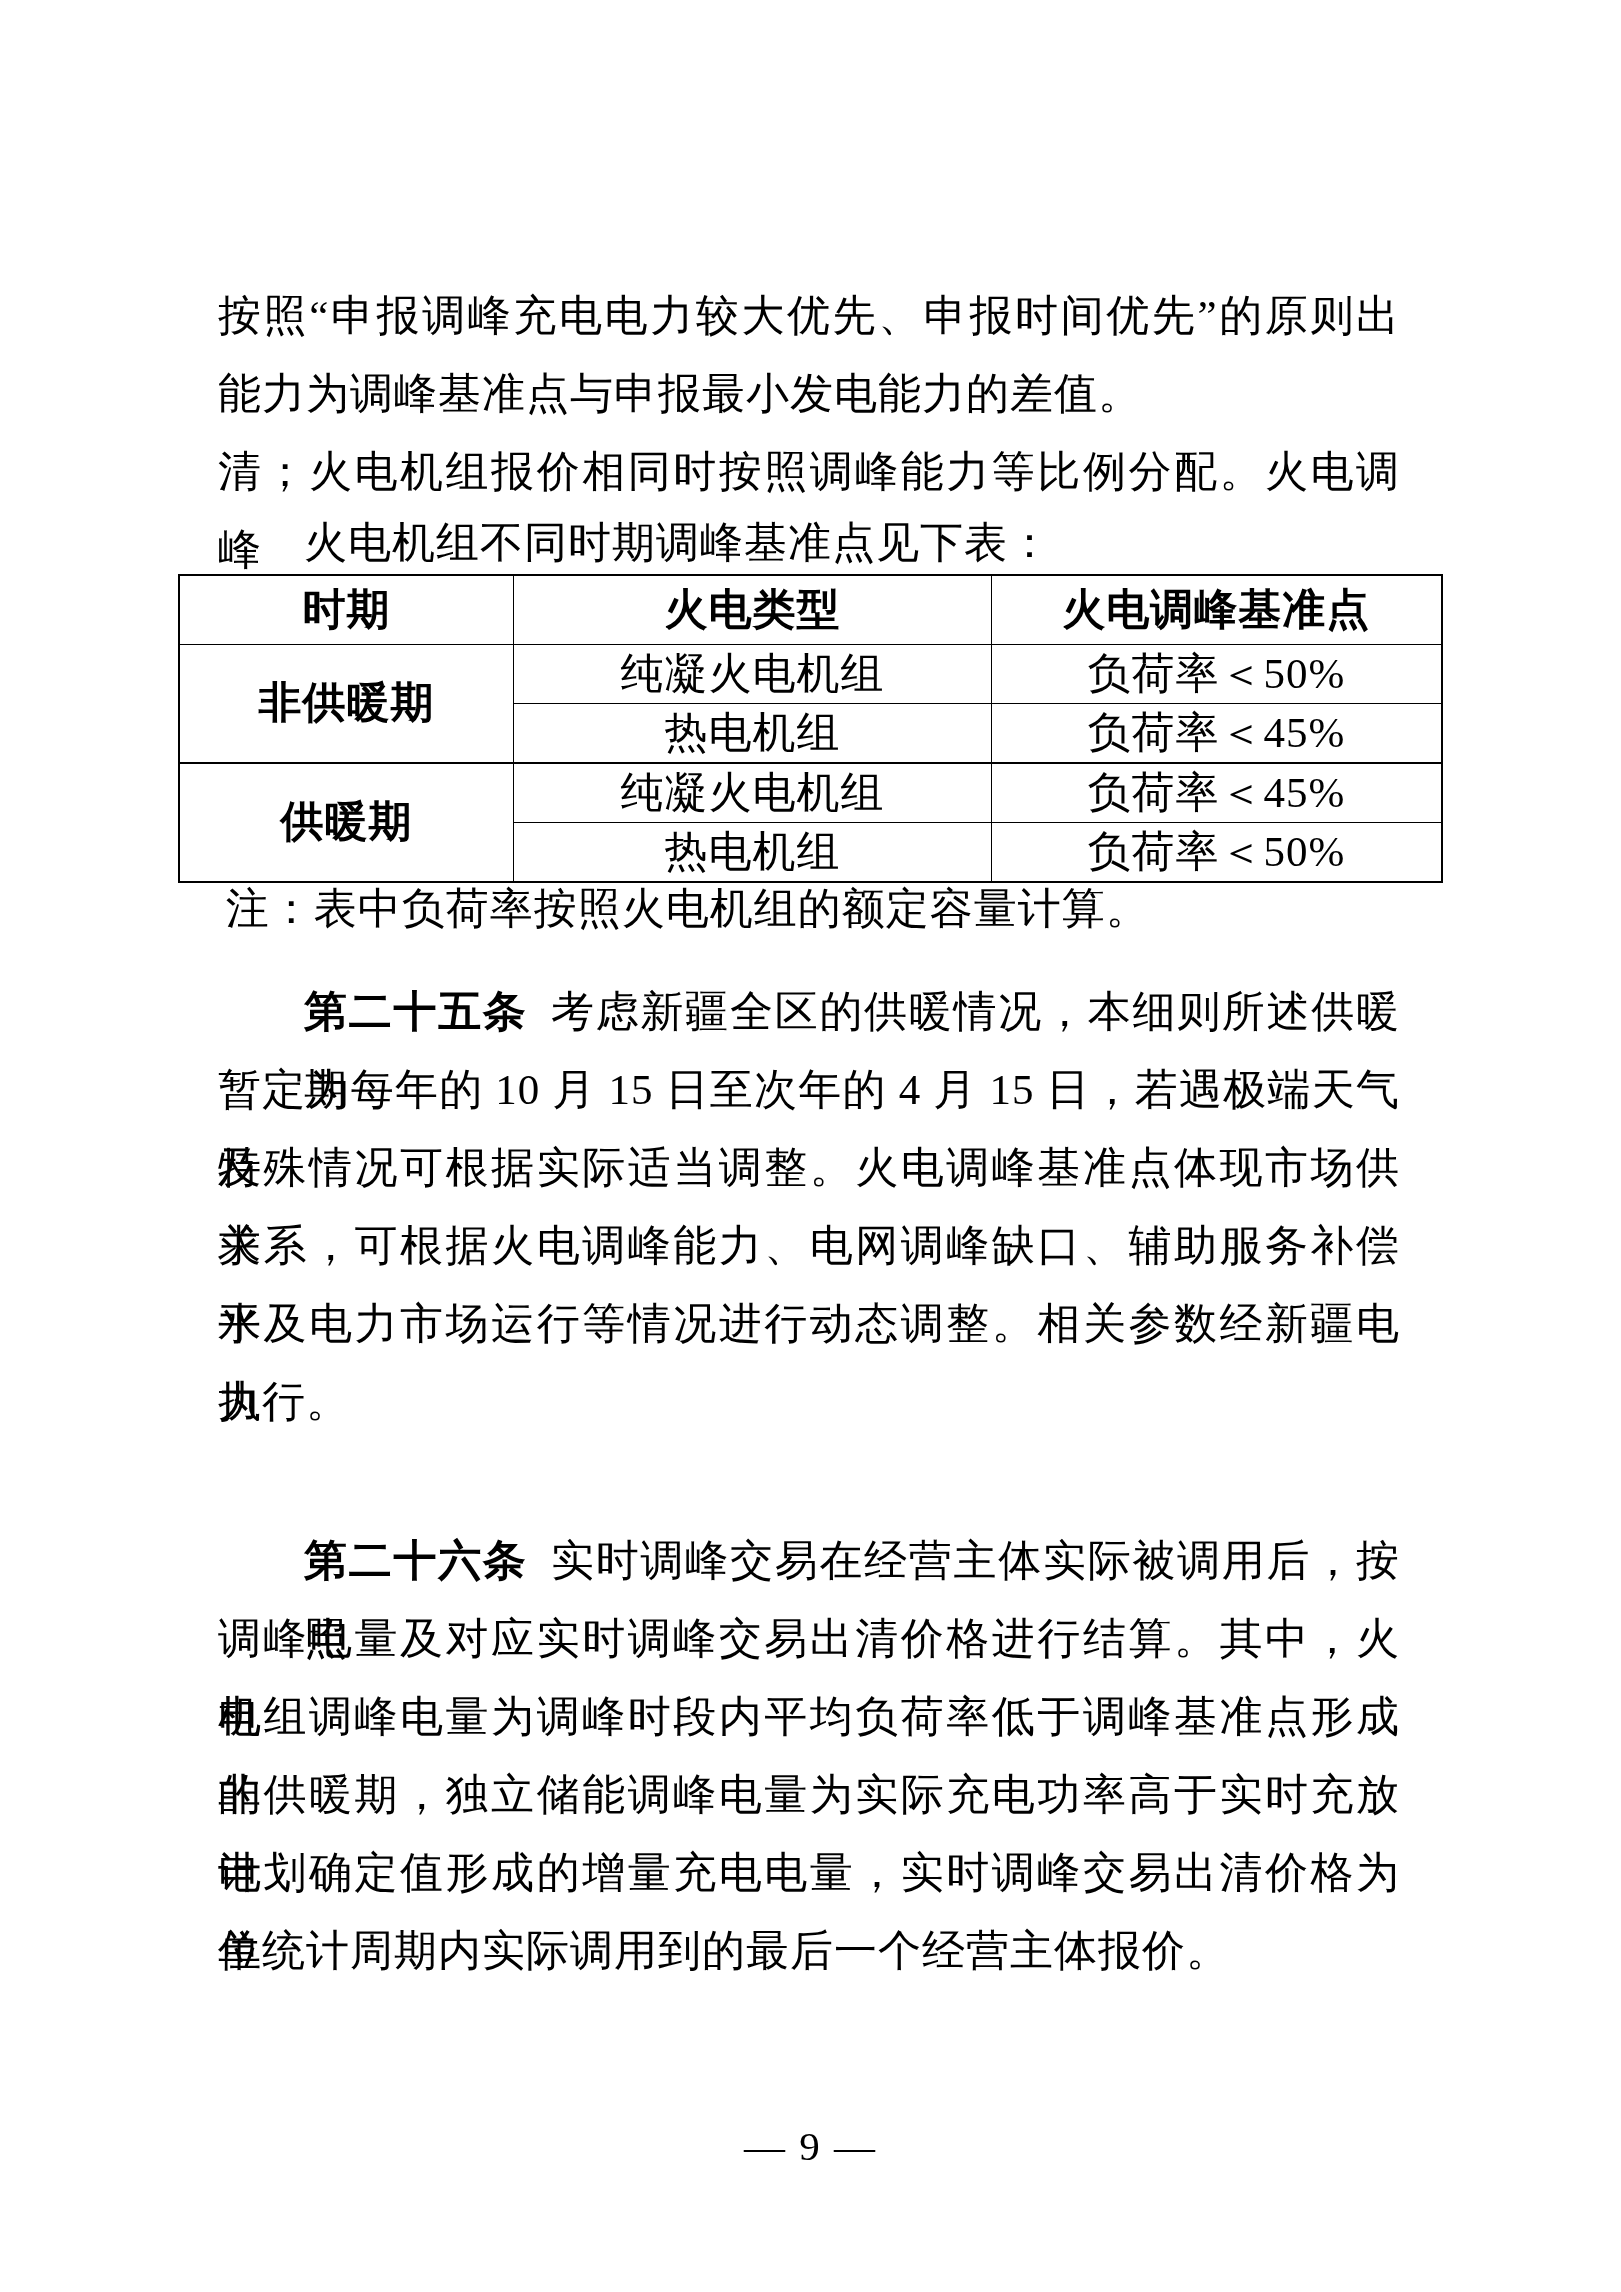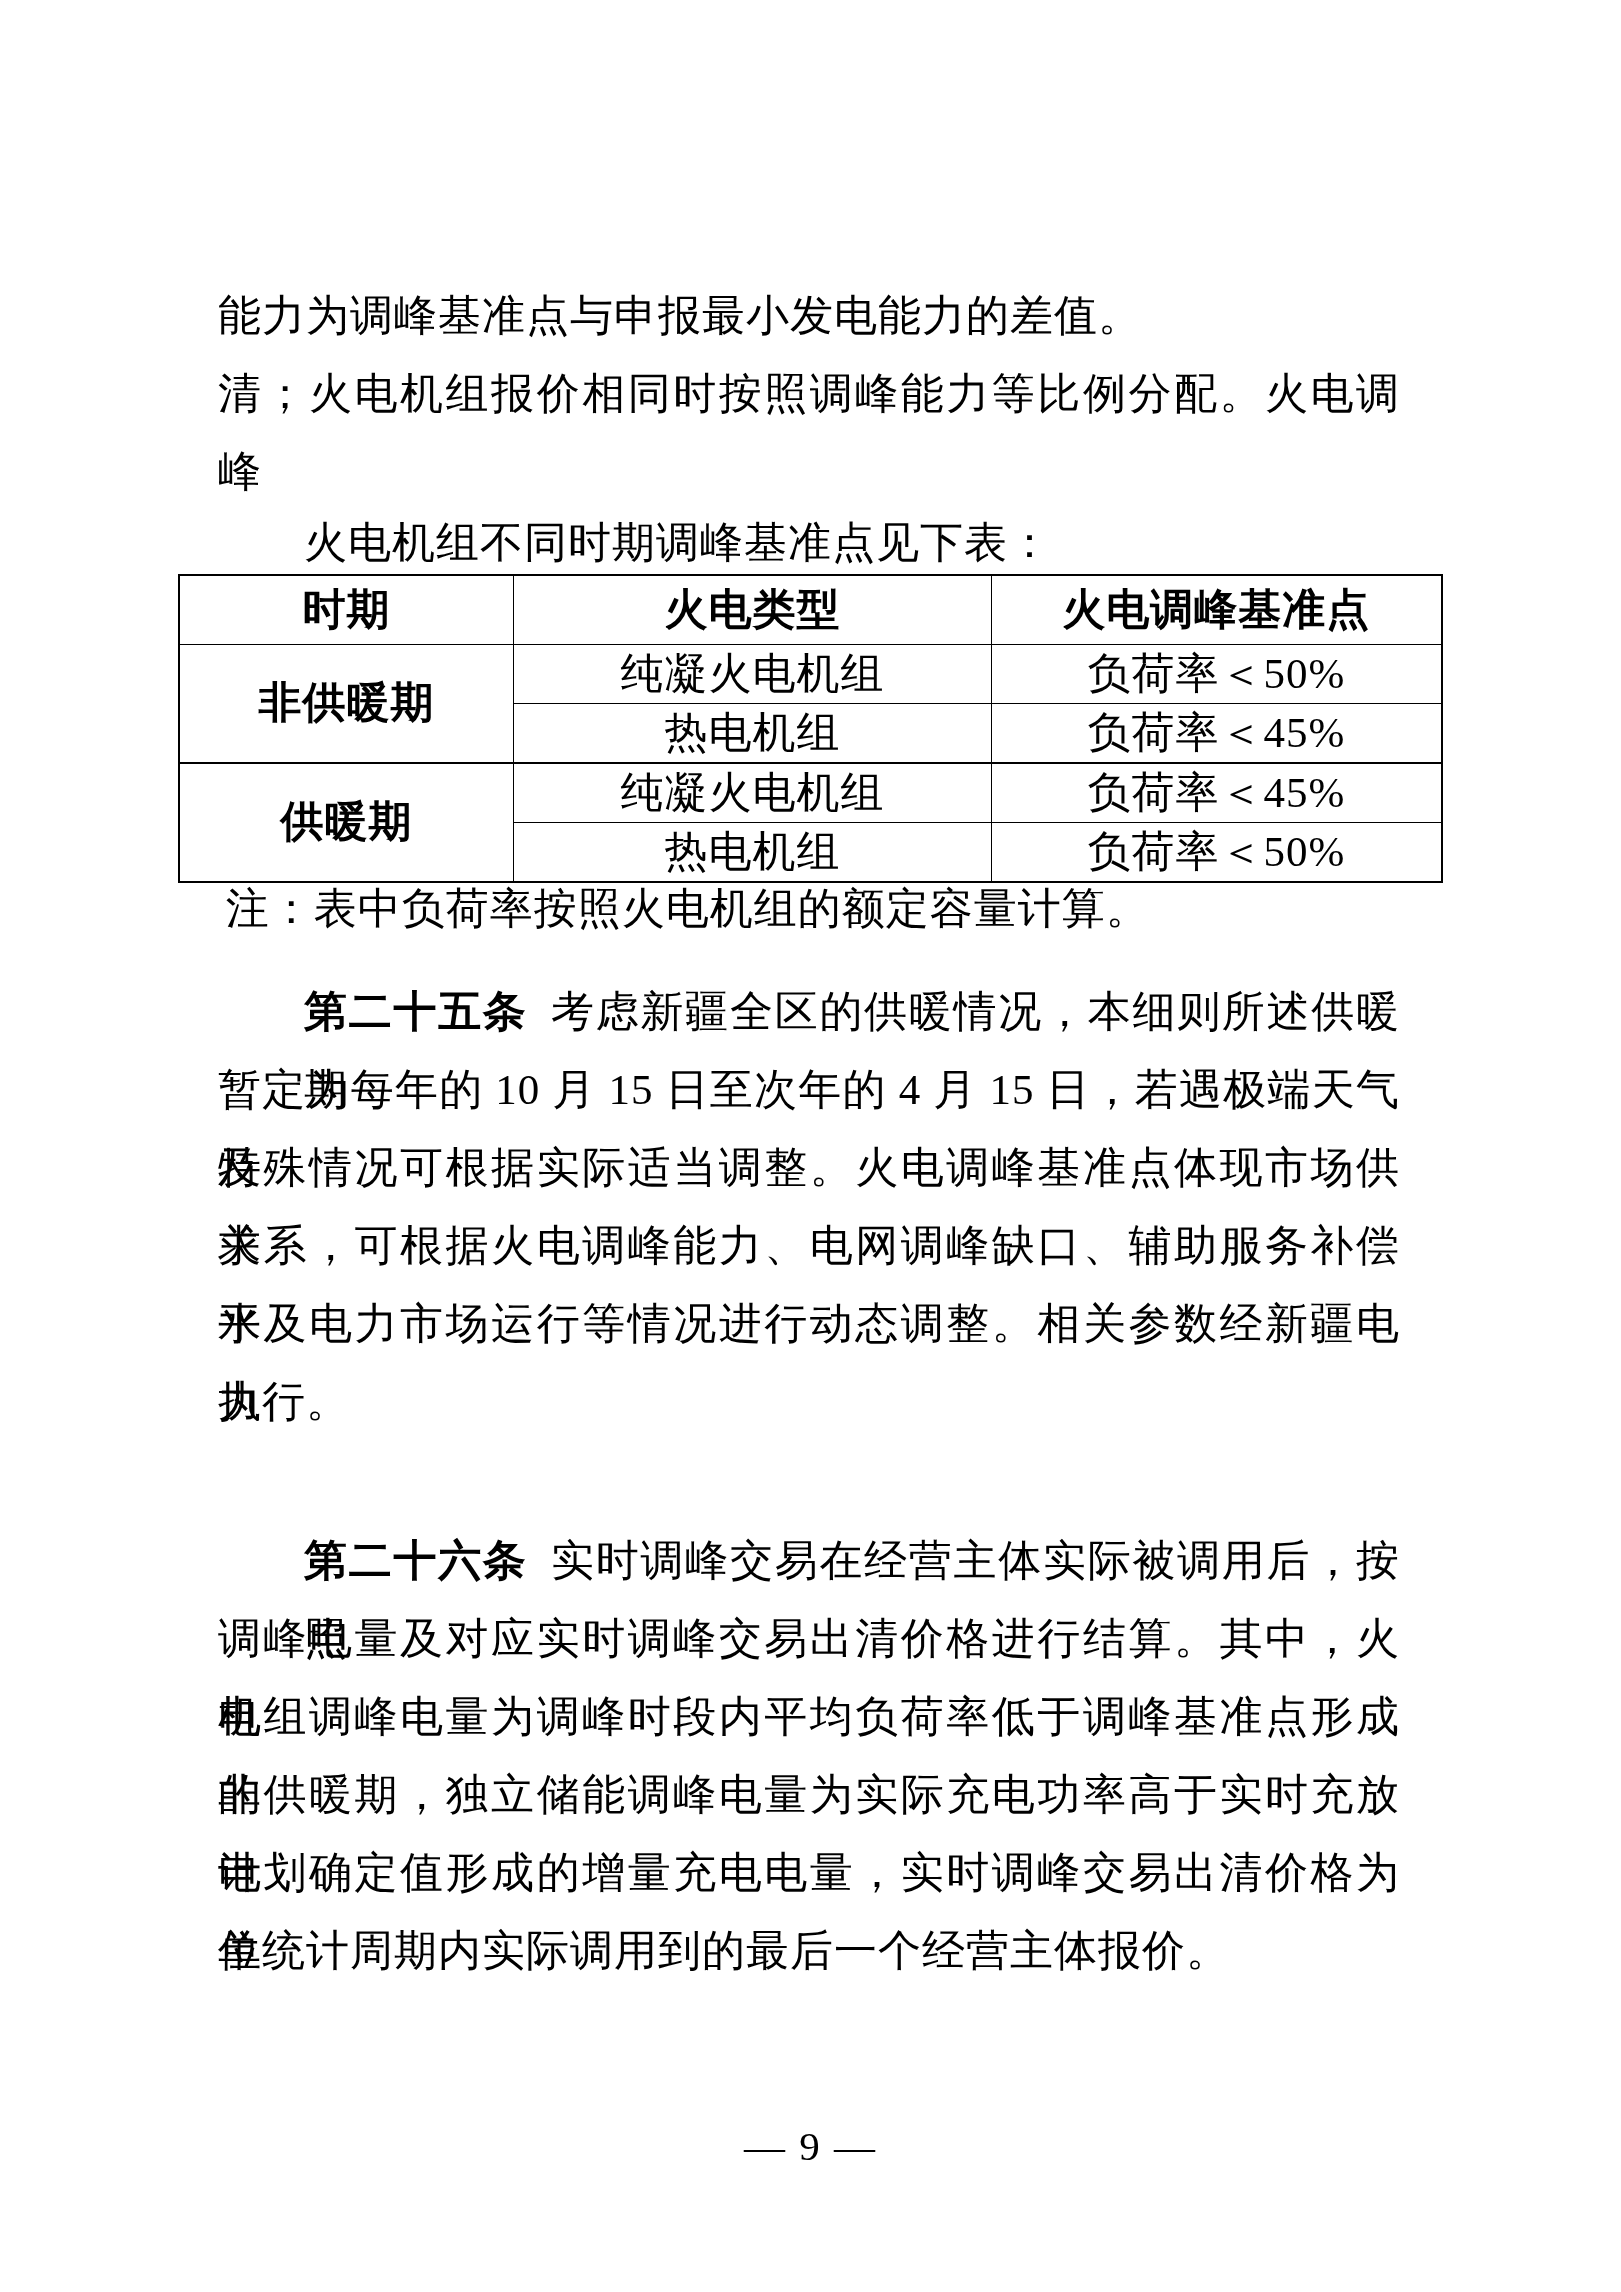--- a/index.html
+++ b/index.html
@@ -70,20 +70,21 @@
     font-size:41px; line-height:59px;
     letter-spacing:2px;
   }
 </style>
 </head>
 <body>
 
 <div class="page">
 
   <div class="textcol" id="p1">
+    <div class="line jline">按照“申报调峰充电电力较大优先、申报时间优先”的原则出</div>
     <div class="line plain">能力为调峰基准点与申报最小发电能力的差值。</div>
     <div class="line jline">清；火电机组报价相同时按照调峰能力等比例分配。火电调峰</div>
   </div>
 
   <div class="textcol" id="lead">
     <div class="line plain indent">火电机组不同时期调峰基准点见下表：</div>
   </div>
 
   <div id="tablewrap">
     <table class="benchmark">

